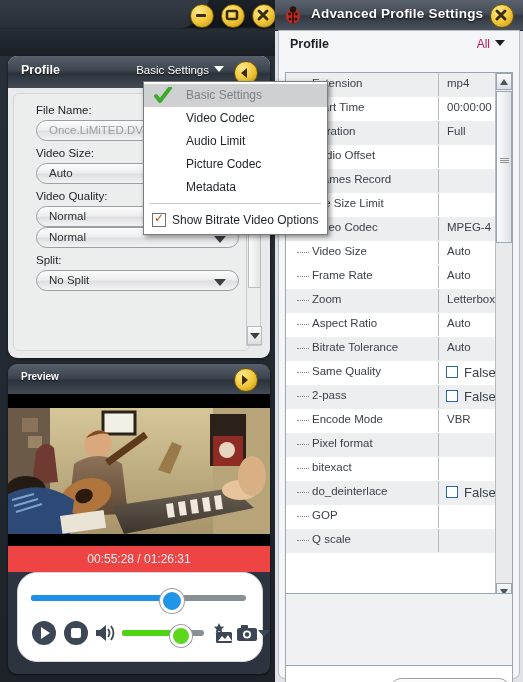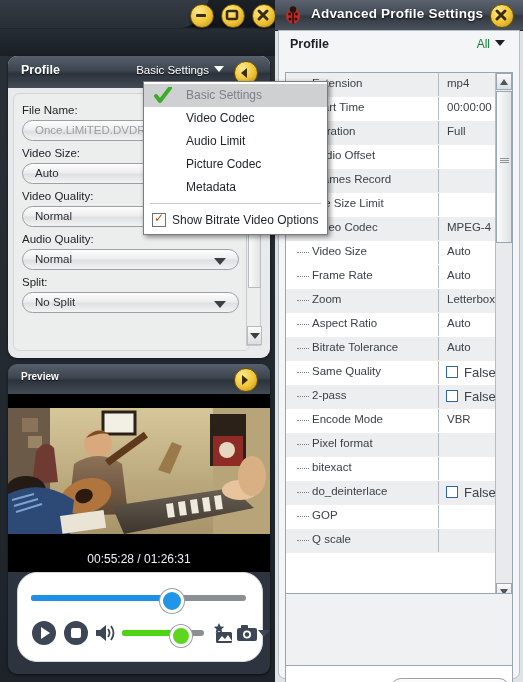--- a/index.html
+++ b/index.html
@@ -65,21 +65,21 @@
     border:1px solid #6d5307;cursor:pointer;
   }
   #profile-collapse .tri{
     position:absolute;left:6px;top:6px;
     border-top:5px solid transparent;border-bottom:5px solid transparent;
     border-right:6px solid #3a2c04;
   }
   #profile-body{
     position:absolute;left:5px;top:37px;width:237px;height:258px;
     background:#eceded;border:1px solid #d3d5d7;border-radius:6px;
-    padding:8px 10px 0 8px;box-sizing:border-box;
+    padding:8px 10px 0 22px;box-sizing:border-box;
   }
   .fld-label{font-size:11.5px;color:#20242a;margin:6px 0 4px 0;}
   .fld-label:first-child{margin-top:2px;}
   .combo{
     height:21px;border-radius:11px;border:1px solid #9aa0a6;
     background:linear-gradient(180deg,#fdfdfd 0%,#ededee 48%,#dedfe1 52%,#f3f3f4 100%);
     position:relative;box-sizing:border-box;cursor:pointer;
   }
   .combo .val{
     position:absolute;left:12px;top:3px;font-size:11.5px;color:#2b2f35;
@@ -168,21 +168,21 @@
   #video-stage{
     position:absolute;left:0;top:30px;width:262px;height:152px;background:#000;
   }
   #video-frame{
     position:absolute;left:0;top:14px;width:262px;height:126px;overflow:hidden;
     background:linear-gradient(180deg,#5c4f3e,#3a2f22);
   }
   #time-row{
     position:absolute;left:0;top:182px;width:262px;height:26px;
     color:#eef1f4;font-size:12px;text-align:center;line-height:26px;
-    background:#000000;
+    background:#ef4444;
   }
   #controls-pill{
     position:absolute;left:9px;top:208px;width:244px;height:88px;
     background:#fff;border-radius:20px;border:1px solid #d6d8da;
   }
   #seek{
     position:absolute;left:13px;top:22px;width:215px;height:6px;
     background:#8a8f94;border-radius:3px;cursor:pointer;
   }
   #seek .fill{position:absolute;left:0;top:0;height:6px;background:#1e90e8;border-radius:3px;}
@@ -234,21 +234,21 @@
   }
   #aps-body{
     position:absolute;left:3px;top:30px;width:242px;height:649px;
     background:#f4f5f7;border:1px solid #b9bec4;border-radius:0 0 7px 7px;
     box-sizing:border-box;
   }
   #aps-sub{
     position:absolute;left:0;top:0;width:240px;height:28px;background:#f4f5f7;
   }
   #aps-sub .st{position:absolute;left:11px;top:6px;font-size:12.5px;font-weight:bold;color:#1b1f25;}
-  #aps-filter{position:absolute;right:14px;top:6px;font-size:12px;color:#15803d;cursor:pointer;}
+  #aps-filter{position:absolute;right:14px;top:6px;font-size:12px;color:#be185d;cursor:pointer;}
   #aps-filter .caret{
     display:inline-block;margin-left:5px;
     border-left:5px solid transparent;border-right:5px solid transparent;
     border-top:6px solid #1b1f25;vertical-align:2px;
   }
   #grid-wrap{
     position:absolute;left:6px;top:41px;width:228px;height:646px;
     border:1px solid #9aa6b5;background:#fff;box-sizing:border-box;overflow:hidden;
   }
   #grid{position:absolute;left:0;top:0;width:211px;}
@@ -354,21 +354,20 @@
         <span class="val">Auto</span>
         <i class="dcaret"></i>
       </div>
 
       <div class="fld-label">Video Quality:</div>
       <div class="combo">
         <span class="val">Normal</span>
         <i class="dcaret"></i>
       </div>
 
-      <div class="fld-label">Audio Quality:</div>
       <div class="combo">
         <span class="val">Normal</span>
         <i class="dcaret"></i>
       </div>
 
       <div class="fld-label">Split:</div>
       <div class="combo">
         <span class="val">No Split</span>
         <i class="dcaret"></i>
       </div>

